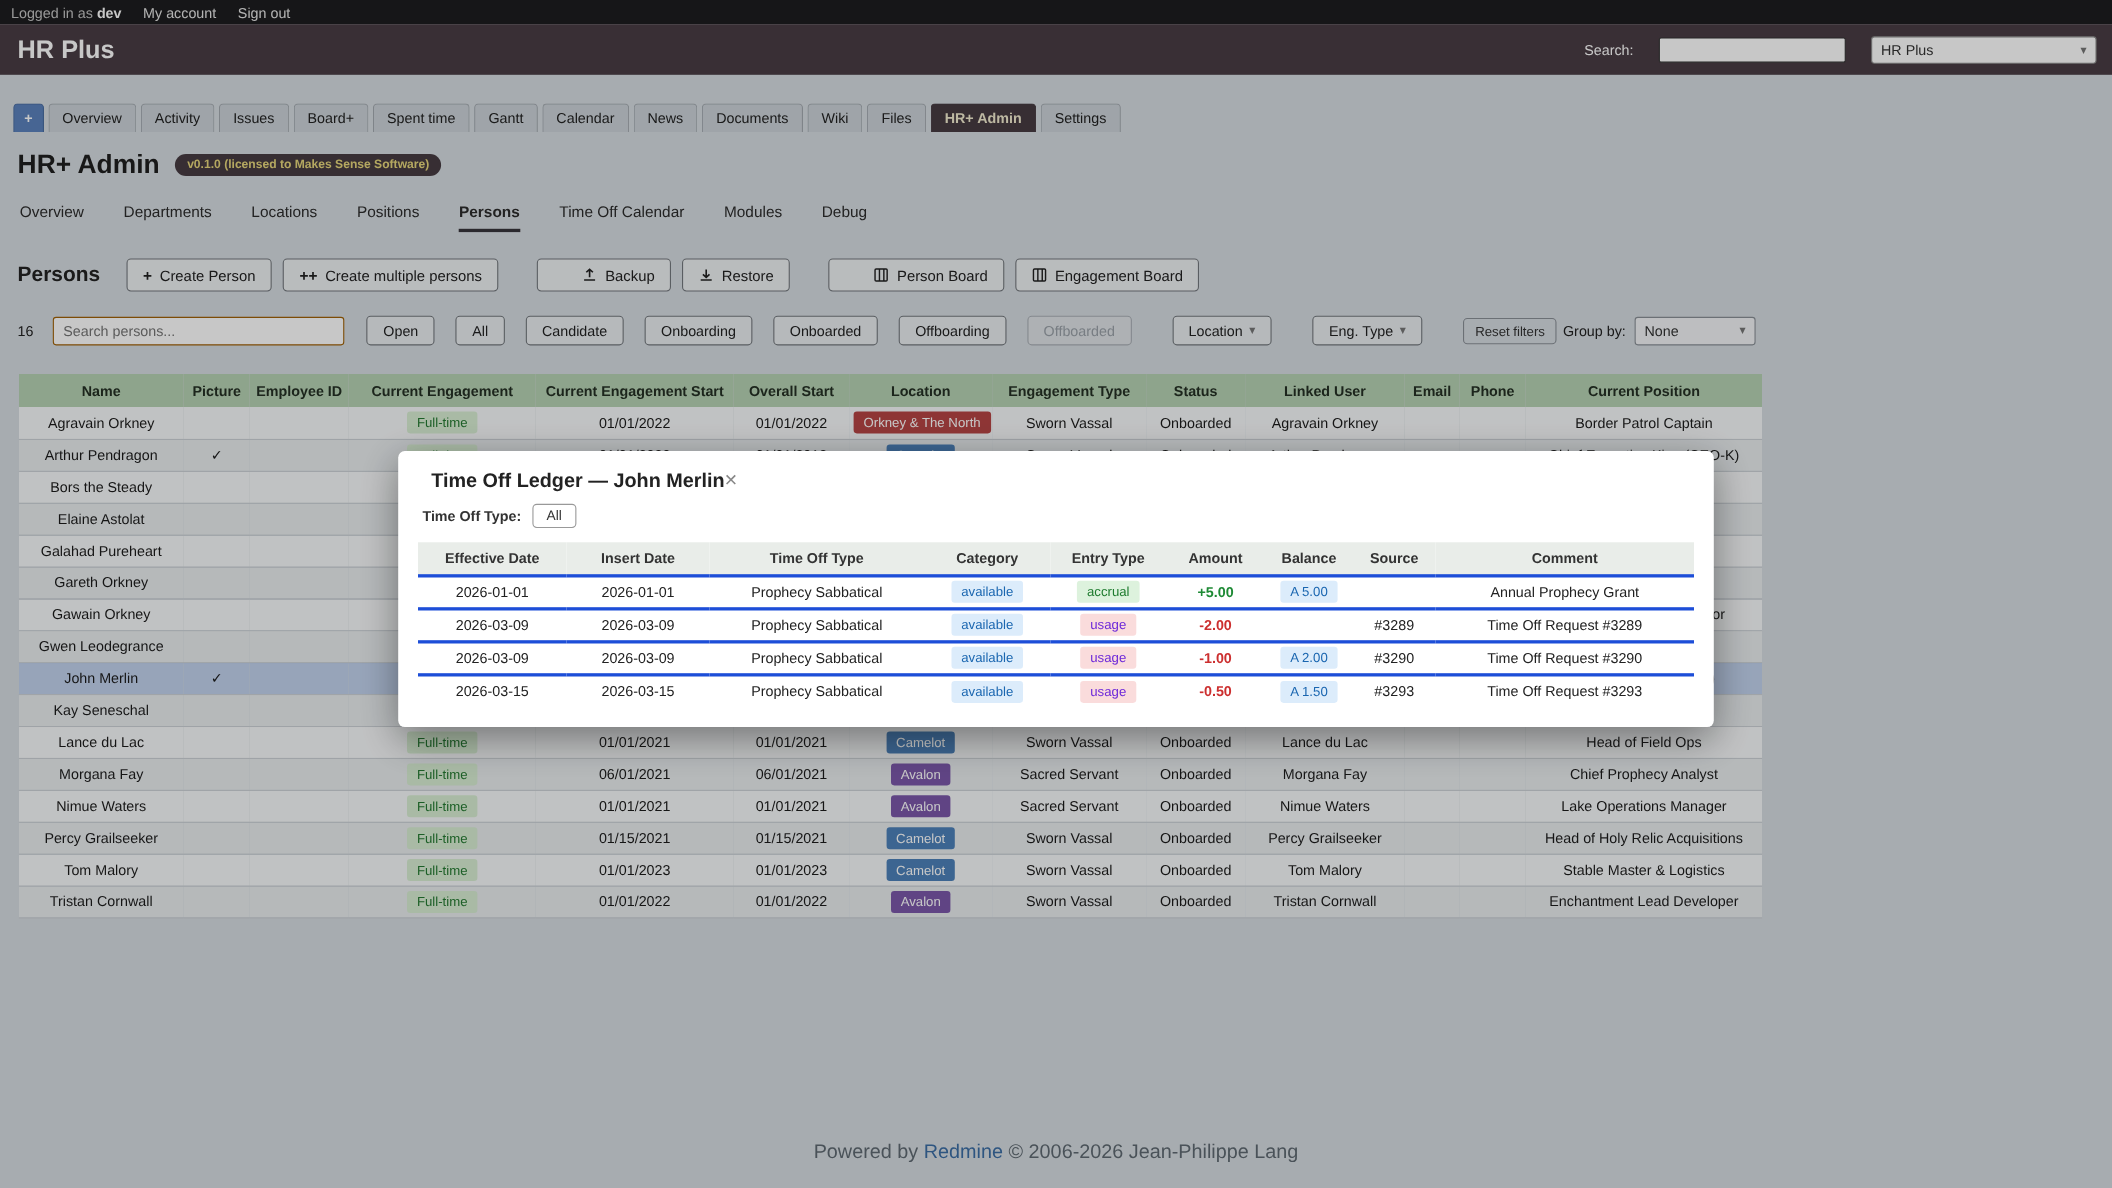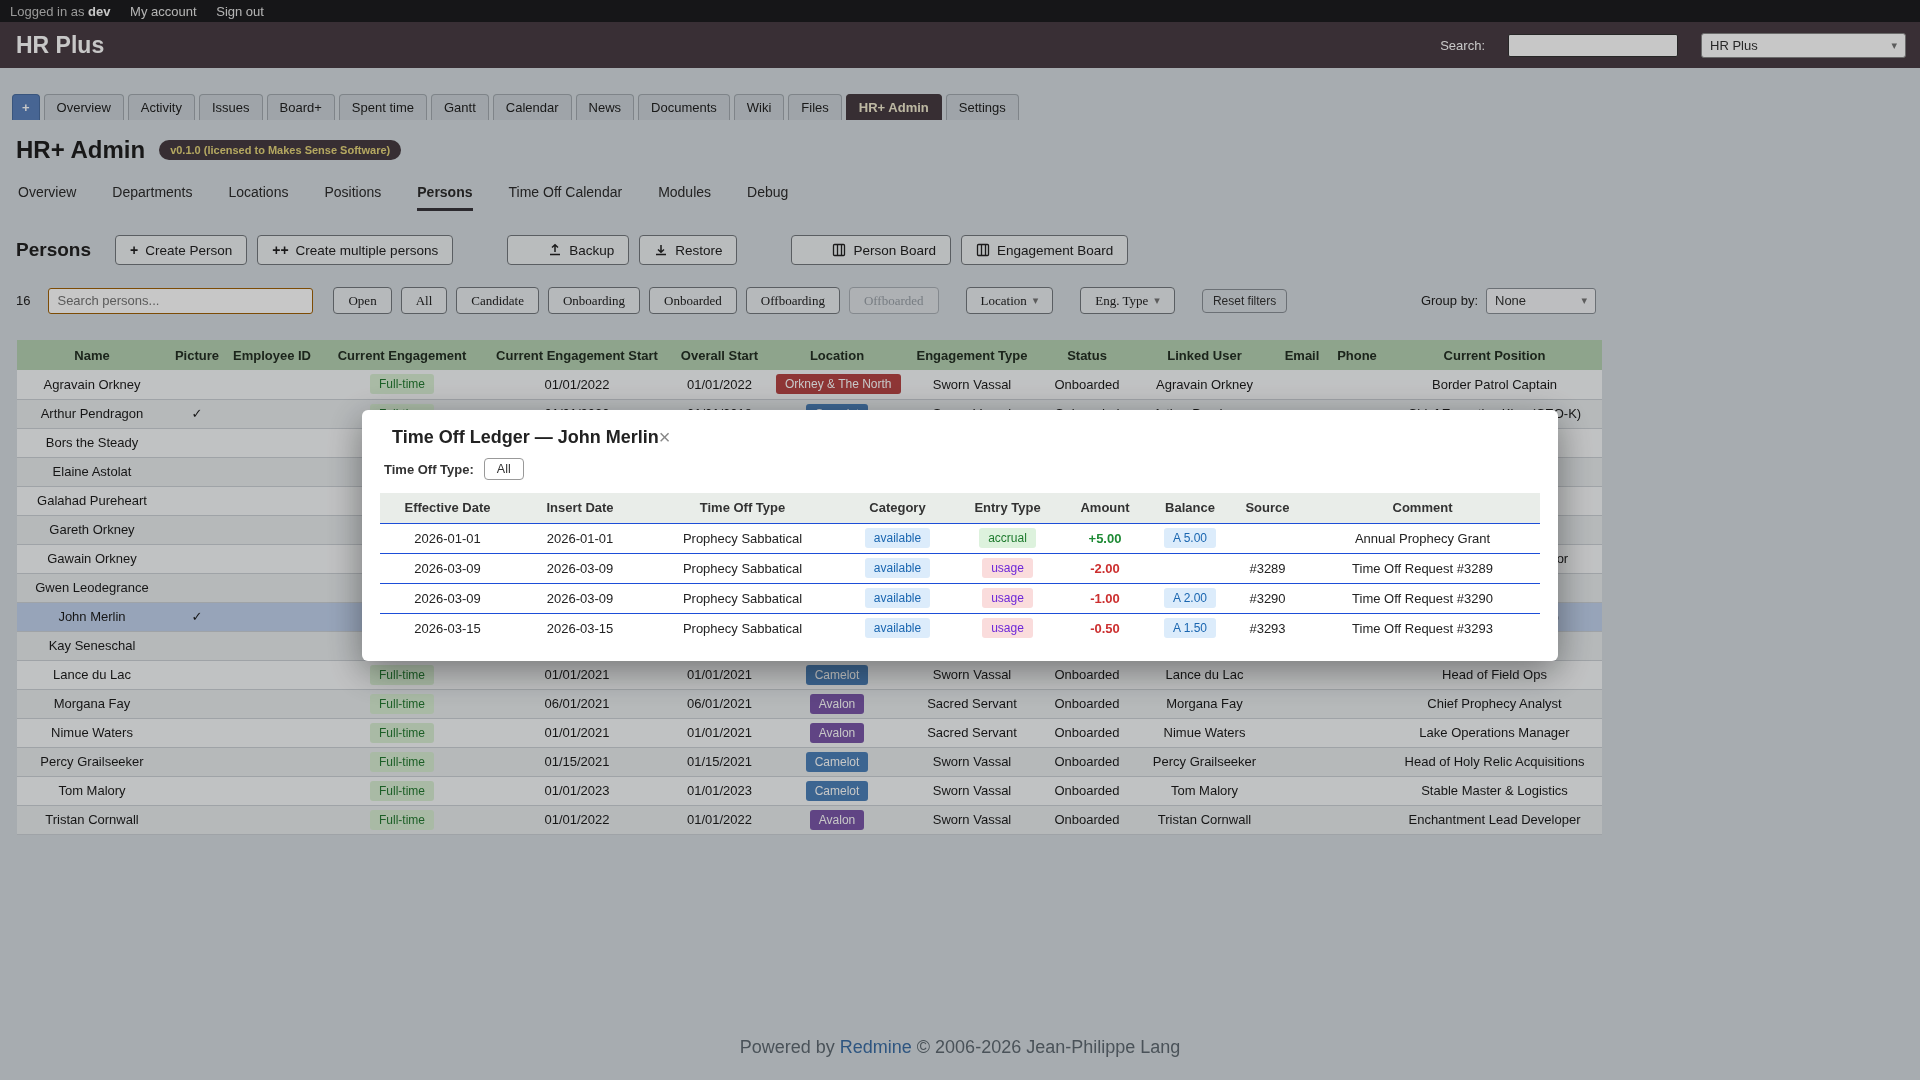--- a/index.html
+++ b/index.html
@@ -41,30 +41,30 @@
   .subtabs { margin:20px 0 0 18px; display:flex; gap:36px; font-size:14px; }
   .subtab { color:#2c2c2c; text-decoration:none; padding-bottom:8px; cursor:pointer; }
   .subtab.active { font-weight:bold; border-bottom:3px solid #38353b; }
 
   
   .persons-toolbar { margin:24px 0 0 16px; display:flex; align-items:center; }
   .section-title { font-size:19px; font-weight:bold; margin-right:24px; }
   .tbtn { display:inline-flex; align-items:center; gap:7px; height:30px; padding:0 14px; margin-right:10px;
           background:#eef1f3; border:1px solid #74797e; border-radius:4px; font-size:13.5px; color:#222; cursor:pointer; }
   .tbtn svg { display:block; }
-  .grp-gap { margin-left:44px;padding-left:40px; }
+  .grp-gap { margin-left:25px;padding-left:40px; }
   .icon-txt { font-weight:bold; font-size:14px; line-height:1; }
 
   
   .filter-row { margin:22px 0 0 16px; display:flex; align-items:center; width:1890px; }
   .count { font-size:13px; margin-right:18px; }
   .psearch { width:265px; height:26px; border:1px solid #a16207; border-radius:3px; background:#fff;
              padding:5px 8px; font-size:13px; margin-right:20px; }
-  .fbtn { height:27px; padding:0 14px; margin-right:9px; background:#e9edf0; border:1px solid #74797e;
-          border-radius:4px; font-size:13px; color:#222; cursor:pointer; display:inline-flex; align-items:center; gap:6px;font-family:Liberation Serif, serif; }
+  .fbtn { height:27px; padding:0 14px; margin-right:19px; background:#e9edf0; border:1px solid #74797e;
+          border-radius:4px; font-size:13px; color:#222; cursor:pointer; display:inline-flex; align-items:center; gap:6px; }
   .fbtn.disabled { color:#9aa1a8; border-color:#aab0b6; background:#dfe3e7; }
   .fbtn.dd { margin-left:18px; }
   .reset-btn { height:24px; padding:0 10px; margin-left:18px; background:transparent; border:1px solid #8a9097;
                border-radius:4px; font-size:12px; color:#333; cursor:pointer; }
   .groupby { margin-left:auto; margin-right:310px; display:flex; align-items:center; gap:8px; font-size:13px; }
   .gselect { width:110px; height:26px; background:#f2f4f6; border:1px solid #8a9097; border-radius:3px;
              display:flex; align-items:center; justify-content:space-between; padding:0 8px; color:#333; }
 
   
   table.persons { border-collapse:collapse; margin:26px 0 4px 17px; width:1585px; table-layout:fixed; font-size:13px; }
@@ -93,21 +93,21 @@
   .modal-head { display:flex; align-items:flex-start; padding:17px 22px 8px 30px; }
   .modal-title { font-size:18px; font-weight:bold; color:#222; }
   .modal-close { font-size:20px; color:#888; background:none; border:none; cursor:pointer; line-height:1; }
   .type-row { display:flex; align-items:center; gap:10px; padding:2px 22px 13px 22px; font-size:13px; }
   .type-label { font-weight:bold; color:#333; }
   .type-btn { padding:3px 12px; background:#fff; border:1px solid #999; border-radius:4px; font-size:12.5px; color:#333; cursor:pointer; }
 
   table.ledger { border-collapse:collapse; margin:0 18px; width:1160px; table-layout:fixed; font-size:13px; }
   table.ledger th { background:#e9ede9; color:#333; font-weight:bold; height:30px; text-align:center; padding:0 4px; white-space:nowrap; }
   table.ledger td { height:30px; text-align:center; padding:0 4px; white-space:nowrap; overflow:hidden;
-                    border-top:1px solid #1d4ed8; color:#222; }
+                    border-top:3px solid #1d4ed8; color:#222; }
   .amt-pos { color:#1e8a35; font-weight:bold; }
   .amt-neg { color:#cc2f2f; font-weight:bold; }
 
   
   .footer { position:absolute; left:0; bottom:22px; width:100%; text-align:center; font-size:18px; color:#5f6a72; }
   .footer a { color:#3b6ea5; text-decoration:none; }
 </style>
 </head>
 <body>
 

